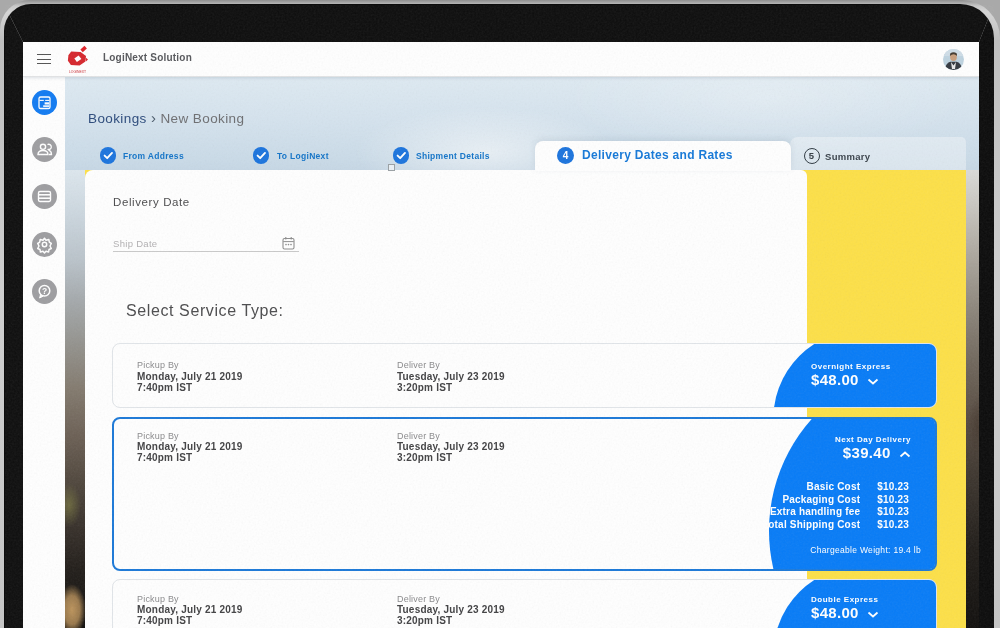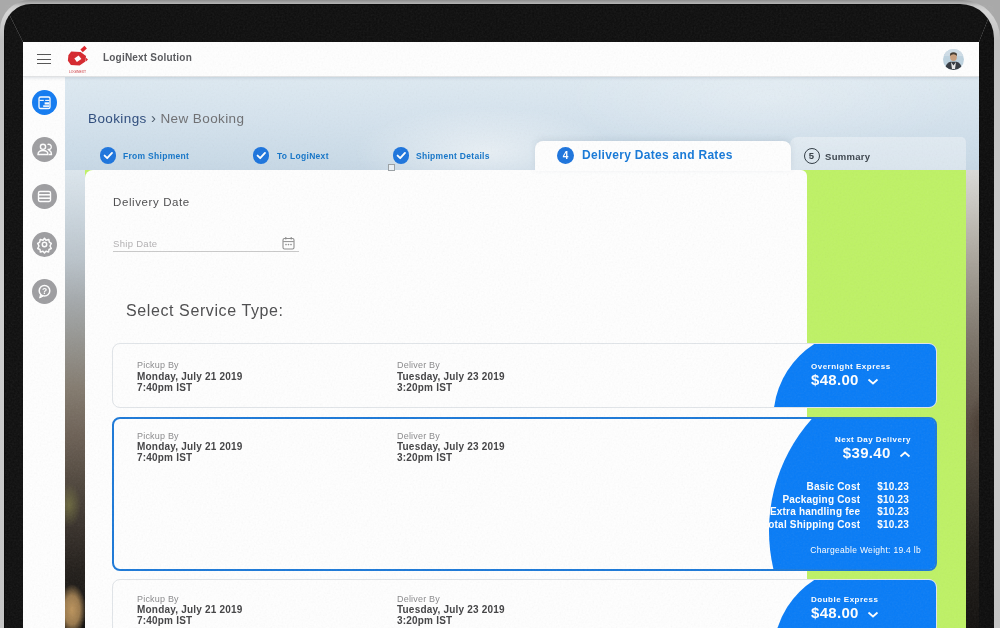--- a/index.html
+++ b/index.html
@@ -1,21 +1,21 @@
 <!DOCTYPE html>
 <html><head><meta charset="utf-8">
 <style>
 *{margin:0;padding:0;box-sizing:border-box}
 html,body{width:1000px;height:628px;overflow:hidden}
 body{position:relative;background:#a9a9a9;font-family:"Liberation Sans",sans-serif;}
 .abs{position:absolute}
 
 #rim{position:absolute;left:0;top:0;width:1000px;height:720px;border-radius:30px 38px 0 0;
   background:linear-gradient(180deg,#8f8f8f 0px,#c9c9c9 6px,#d6d6d6 12px,#bfbfbf 40px,#cfcfcf 300px,#c5c5c5 628px);}
-#screenwrap{position:absolute;left:23px;top:42px;width:956px;height:586px;background:#bef264;overflow:hidden;}
+#screenwrap{position:absolute;left:23px;top:42px;width:956px;height:586px;background:#fde047;overflow:hidden;}
 #frame{position:absolute;left:4px;top:4px;width:990px;height:716px;border-radius:27px 34px 0 0;
   border-left:19px solid #0d0d0d;border-top:38px solid #0c0c0c;border-right:15px solid #0a0a0a;
   background:transparent;pointer-events:none;z-index:50;}
 
 #topbar{position:absolute;left:0;top:0;width:956px;height:35px;background:#fff;border-bottom:1px solid #e2e3e5;box-shadow:0 1px 3px rgba(100,120,140,.22);z-index:5}
 .hline{position:absolute;left:14px;width:14px;height:1.2px;background:#525252}
 #lgname{position:absolute;left:80px;top:10px;font-size:10px;font-weight:bold;letter-spacing:.2px;color:#55565a}
 
 #sidebar{position:absolute;left:0;top:35px;width:41.5px;height:551px;background:#fff;z-index:4}
 .sic{position:absolute;left:8.5px;width:25px;height:25px;border-radius:50%;}
@@ -134,21 +134,21 @@
     </div>
   </div>
 
   <div id="crumb"><span style="color:#2b4a7b">Bookings</span> <span style="color:#4a5a6a;font-size:15px">›</span> <span style="color:#6d6e71">New Booking</span></div>
 
   <div id="tabsum"></div>
 
   <div class="stepc" style="left:76.8px;top:105.3px"><svg width="16.5" height="16.5" viewBox="0 0 16.5 16.5">
         <path d="M4.6 8.6 L7.2 11.2 L12 5.9" fill="none" stroke="#fff" stroke-width="1.9" stroke-linecap="round" stroke-linejoin="round"></path>
       </svg></div>
-  <div class="steplbl" style="left:100px;top:109px">From Shipment</div>
+  <div class="steplbl" style="left:100px;top:109px">From Address</div>
   <div class="stepc" style="left:229.8px;top:105.3px"><svg width="16.5" height="16.5" viewBox="0 0 16.5 16.5">
         <path d="M4.6 8.6 L7.2 11.2 L12 5.9" fill="none" stroke="#fff" stroke-width="1.9" stroke-linecap="round" stroke-linejoin="round"></path>
       </svg></div>
   <div class="steplbl" style="left:254px;top:109px">To LogiNext</div>
   <div class="stepc" style="left:369.8px;top:105.3px"><svg width="16.5" height="16.5" viewBox="0 0 16.5 16.5">
         <path d="M4.6 8.6 L7.2 11.2 L12 5.9" fill="none" stroke="#fff" stroke-width="1.9" stroke-linecap="round" stroke-linejoin="round"></path>
       </svg></div>
   <div class="steplbl" style="left:393px;top:109px">Shipment Details</div>
   <div id="sq"></div>
   <div id="tab4">

